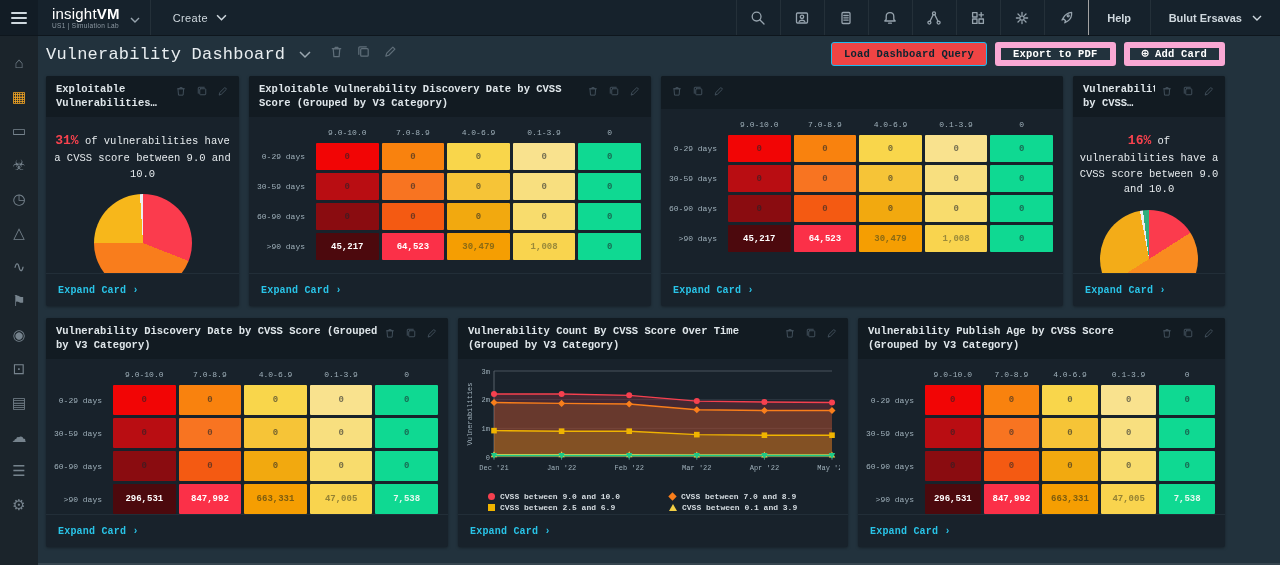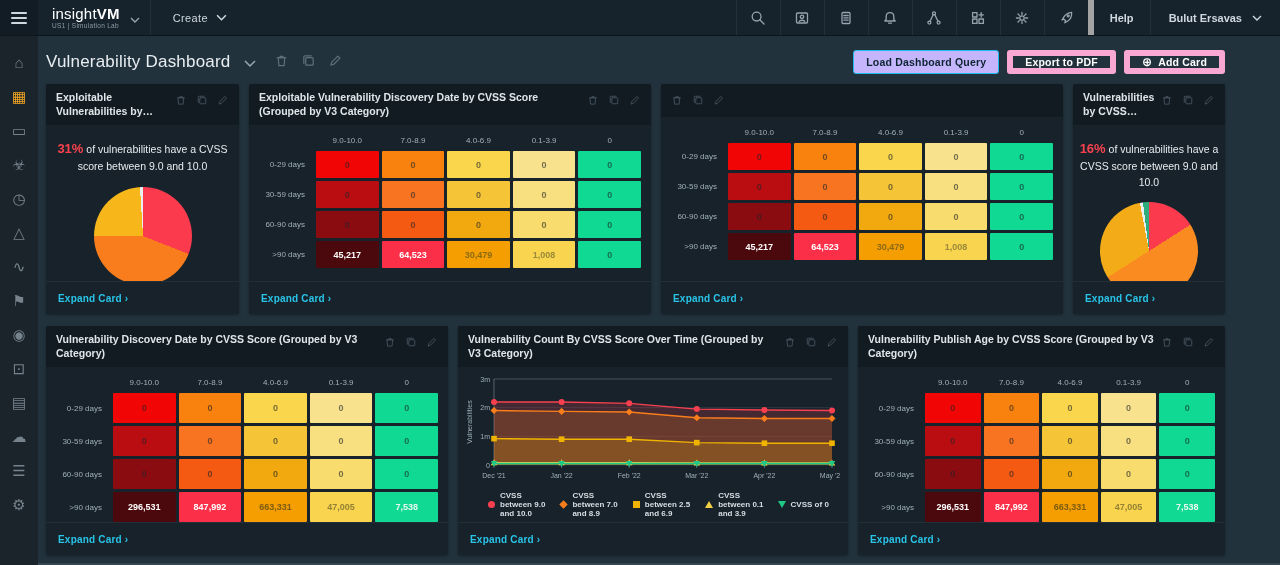--- a/index.html
+++ b/index.html
@@ -21,44 +21,44 @@
   .logo-main b { font-weight:700; }
   .logo-sub { font-size:6.5px; color:#8e9aa4; margin-top:2px; letter-spacing:.3px; }
   .nav-chev { margin-left:10px; color:#97a4ae; }
   .nav-create { display:flex; align-items:center; gap:8px; padding:0 22px;
     font-size:11px; font-weight:400; color:#cfd8de; letter-spacing:.4px; cursor:pointer; }
   .nav-right { margin-left:auto; display:flex; align-items:stretch; }
   .nav-icon-cell { width:44px; display:flex; align-items:center; justify-content:center;
     border-left:1px solid #243039; cursor:pointer; color:#97a4ae; }
   .nav-icon-cell svg { display:block; }
   .nav-help { width:62px; display:flex; align-items:center; justify-content:center;
-    border-left:6px solid #a3a3a3; font-size:11px; font-weight:700; color:#cfd8de; cursor:pointer; }
+    border-left:1px solid #a3a3a3; font-size:11px; font-weight:700; color:#cfd8de; cursor:pointer; }
   .nav-user { display:flex; align-items:center; gap:10px; padding:0 18px;
     border-left:1px solid #243039; font-size:11px; font-weight:700; color:#cfd8de; cursor:pointer; }
 
   
   .sidebar { position:absolute; top:36px; left:0; width:38px; height:529px;
     background:#1b242b; display:flex; flex-direction:column; align-items:center;
     padding-top:10px; gap:1px; z-index:4; }
   .side-item { width:38px; height:33px; display:flex; align-items:center; justify-content:center;
     font-size:15px; color:#76838d; cursor:pointer; }
   .side-item.active { color:#f5a623; }
 
   
   .main { position:absolute; top:36px; left:38px; width:1197px; height:529px;
-    padding:8px 10px 0 8px; overflow:hidden; }
+    padding:0 10px 0 8px; overflow:hidden;font-family:Liberation Mono, monospace; }
   .page-head { display:flex; align-items:center; height:36px; margin-bottom:4px; }
   .page-title { font-size:17px; font-weight:400; color:#e8edf0; letter-spacing:.2px; }
   .head-chev { margin:2px 0 0 14px; color:#9aa7b0; }
   .head-icons { display:flex; gap:12px; margin-left:18px; color:#5f6e79; }
   .head-icons .hicon { cursor:pointer; }
   .head-btns { margin-left:auto; display:flex; gap:8px; }
   .btn { height:24px; display:flex; align-items:center; gap:6px; padding:0 12px;
     font-size:10.5px; font-weight:700; border-radius:3px; cursor:pointer; letter-spacing:.2px; }
-  .btn-primary { background:#c4b5fd; color:#0b2430; border:1px solid #1ebbee; }
+  .btn-primary { background:#ef4444; color:#0b2430; border:1px solid #1ebbee; }
   .btn-ghost { background:transparent; color:#fff; border:6px solid #f9a8d4; }
   .btn-ghost .plus { font-size:12px; line-height:1; }
 
   
   .row { display:grid; gap:10px; }
   .row-top { grid-template-columns:193px 402px 402px 1fr; height:230px; margin-bottom:12px; }
   .row-bottom { grid-template-columns:402px 390px 1fr; height:229px; }
   .card { background:#18222b; border-radius:2px; display:flex; flex-direction:column;
     overflow:hidden; box-shadow:0 1px 3px rgba(0,0,0,.35); }
   .card-head { background:#121b22; padding:7px 10px; display:flex; align-items:flex-start; gap:6px; min-height:32px; }
@@ -80,21 +80,21 @@
   .hm { padding:6px 10px 0 6px; }
   .hm-grid { display:grid; gap:3px; }
   .hm-colhead { font-size:8px; color:#9fb0ba; text-align:center; padding:5px 0 3px; }
   .hm-rowlab { font-size:8px; color:#9fb0ba; text-align:right; padding-right:8px;
     display:flex; align-items:center; justify-content:flex-end; }
   .hm-cell { display:flex; align-items:center; justify-content:center;
     font-size:9px; font-weight:700; border-radius:1px; }
 
   
   .line-wrap { padding:2px 6px 0; }
-  .legend { display:grid; grid-template-columns:1fr 1fr 1fr 1fr 1fr; gap:2px 6px; padding:0 4px 2px 30px; }
+  .legend { display:grid; grid-template-columns:1fr 1fr; gap:2px 6px; padding:0 4px 2px 30px;margin-top:8px; }
   .legend-item { display:flex; align-items:center; gap:5px; font-size:8px; font-weight:700; color:#d6dde2; }
   .lm { width:7px; height:7px; flex:none; }
   .lm-circle { border-radius:50%; }
   .lm-diamond { transform:rotate(45deg) scale(.85); }
   .lm-square { }
   .lm-tri-up { width:0; height:0; background:transparent !important;
     border-left:4px solid transparent; border-right:4px solid transparent; border-bottom:7px solid; }
   .lm-tri-down { width:0; height:0; background:transparent !important;
     border-left:4px solid transparent; border-right:4px solid transparent; border-top:7px solid; }
 

